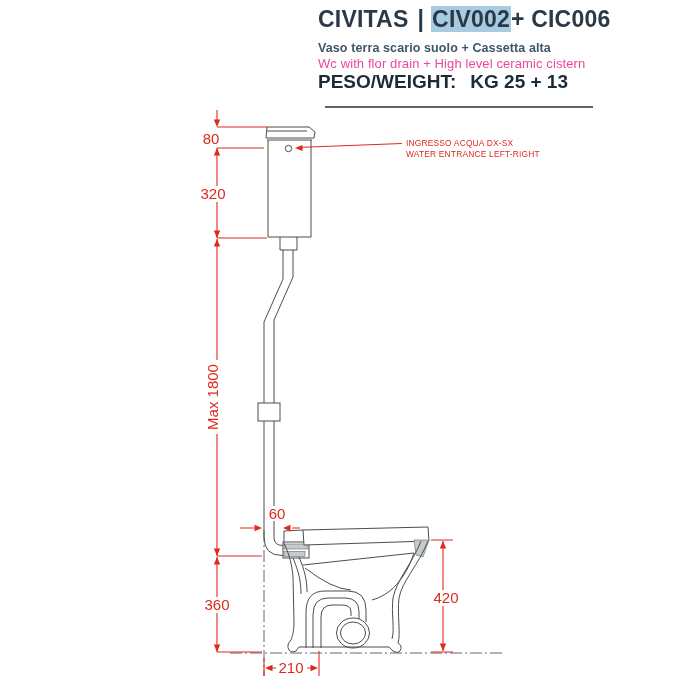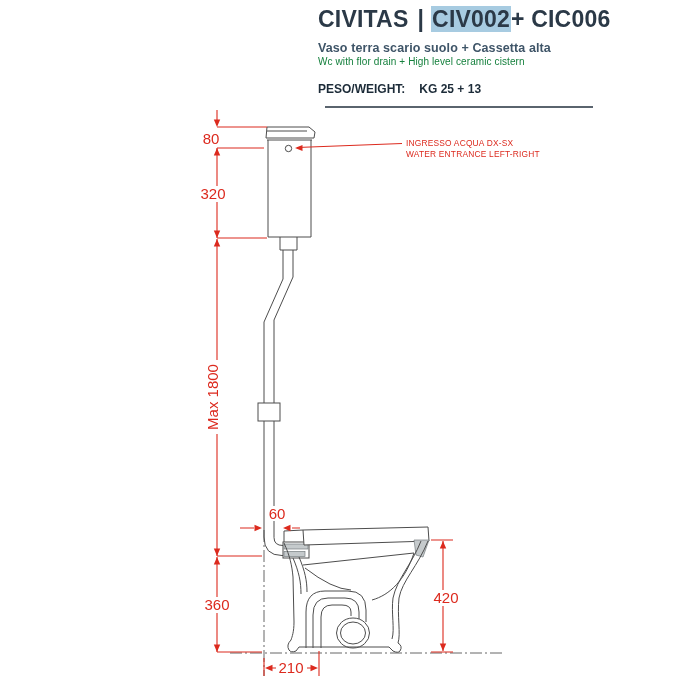--- a/index.html
+++ b/index.html
@@ -4,22 +4,22 @@
 <style>
   html,body{margin:0;padding:0;background:#fff;}
   #page{position:relative;width:700px;height:700px;background:#ffffff;overflow:hidden;
         font-family:"Liberation Sans",sans-serif;}
   
   #header{position:absolute;left:318px;top:6px;width:300px;}
   .title-line{white-space:nowrap;font-size:23px;font-weight:bold;color:#2b3947;letter-spacing:.2px;}
   .title-line .pipe{margin:0 7px 0 9px;font-weight:bold;color:#2b3947;}
   .title-line .hl{background:#a7cbe1;padding:0 1px;}
   .sub-it{margin-top:8px;font-size:12.5px;font-weight:bold;color:#3f5568;letter-spacing:.1px;}
-  .sub-en{margin-top:1px;font-size:10px;color:#15803d;letter-spacing:.1px;}
-  .peso-line{margin-top:15px;font-size:12px;font-weight:bold;color:#1c2b38;white-space:nowrap;}
+  .sub-en{margin-top:1px;font-size:13px;color:#ec4899;letter-spacing:.1px;}
+  .peso-line{font-size:19px;font-weight:bold;color:#1c2b38;white-space:nowrap;}
   .peso-line .val{margin-left:14px;}
   #divider{position:absolute;left:325px;top:106px;width:268px;height:2px;background:#5a646e;}
   
   #draw{position:absolute;left:0;top:0;}
   .ink{stroke:#4d4d4d;stroke-width:1;fill:none;}
   .inkw{stroke:#4d4d4d;stroke-width:1;fill:#ffffff;}
   .cl{stroke:#565656;stroke-width:.9;fill:none;stroke-dasharray:12 3 2 3;}
   .red{stroke:#dc2a1e;stroke-width:1.1;fill:none;}
   .redf{fill:#dc2a1e;stroke:none;}
   .lbl{fill:#dc2a1e;font-family:"Liberation Sans",sans-serif;font-size:15px;text-anchor:middle;}

